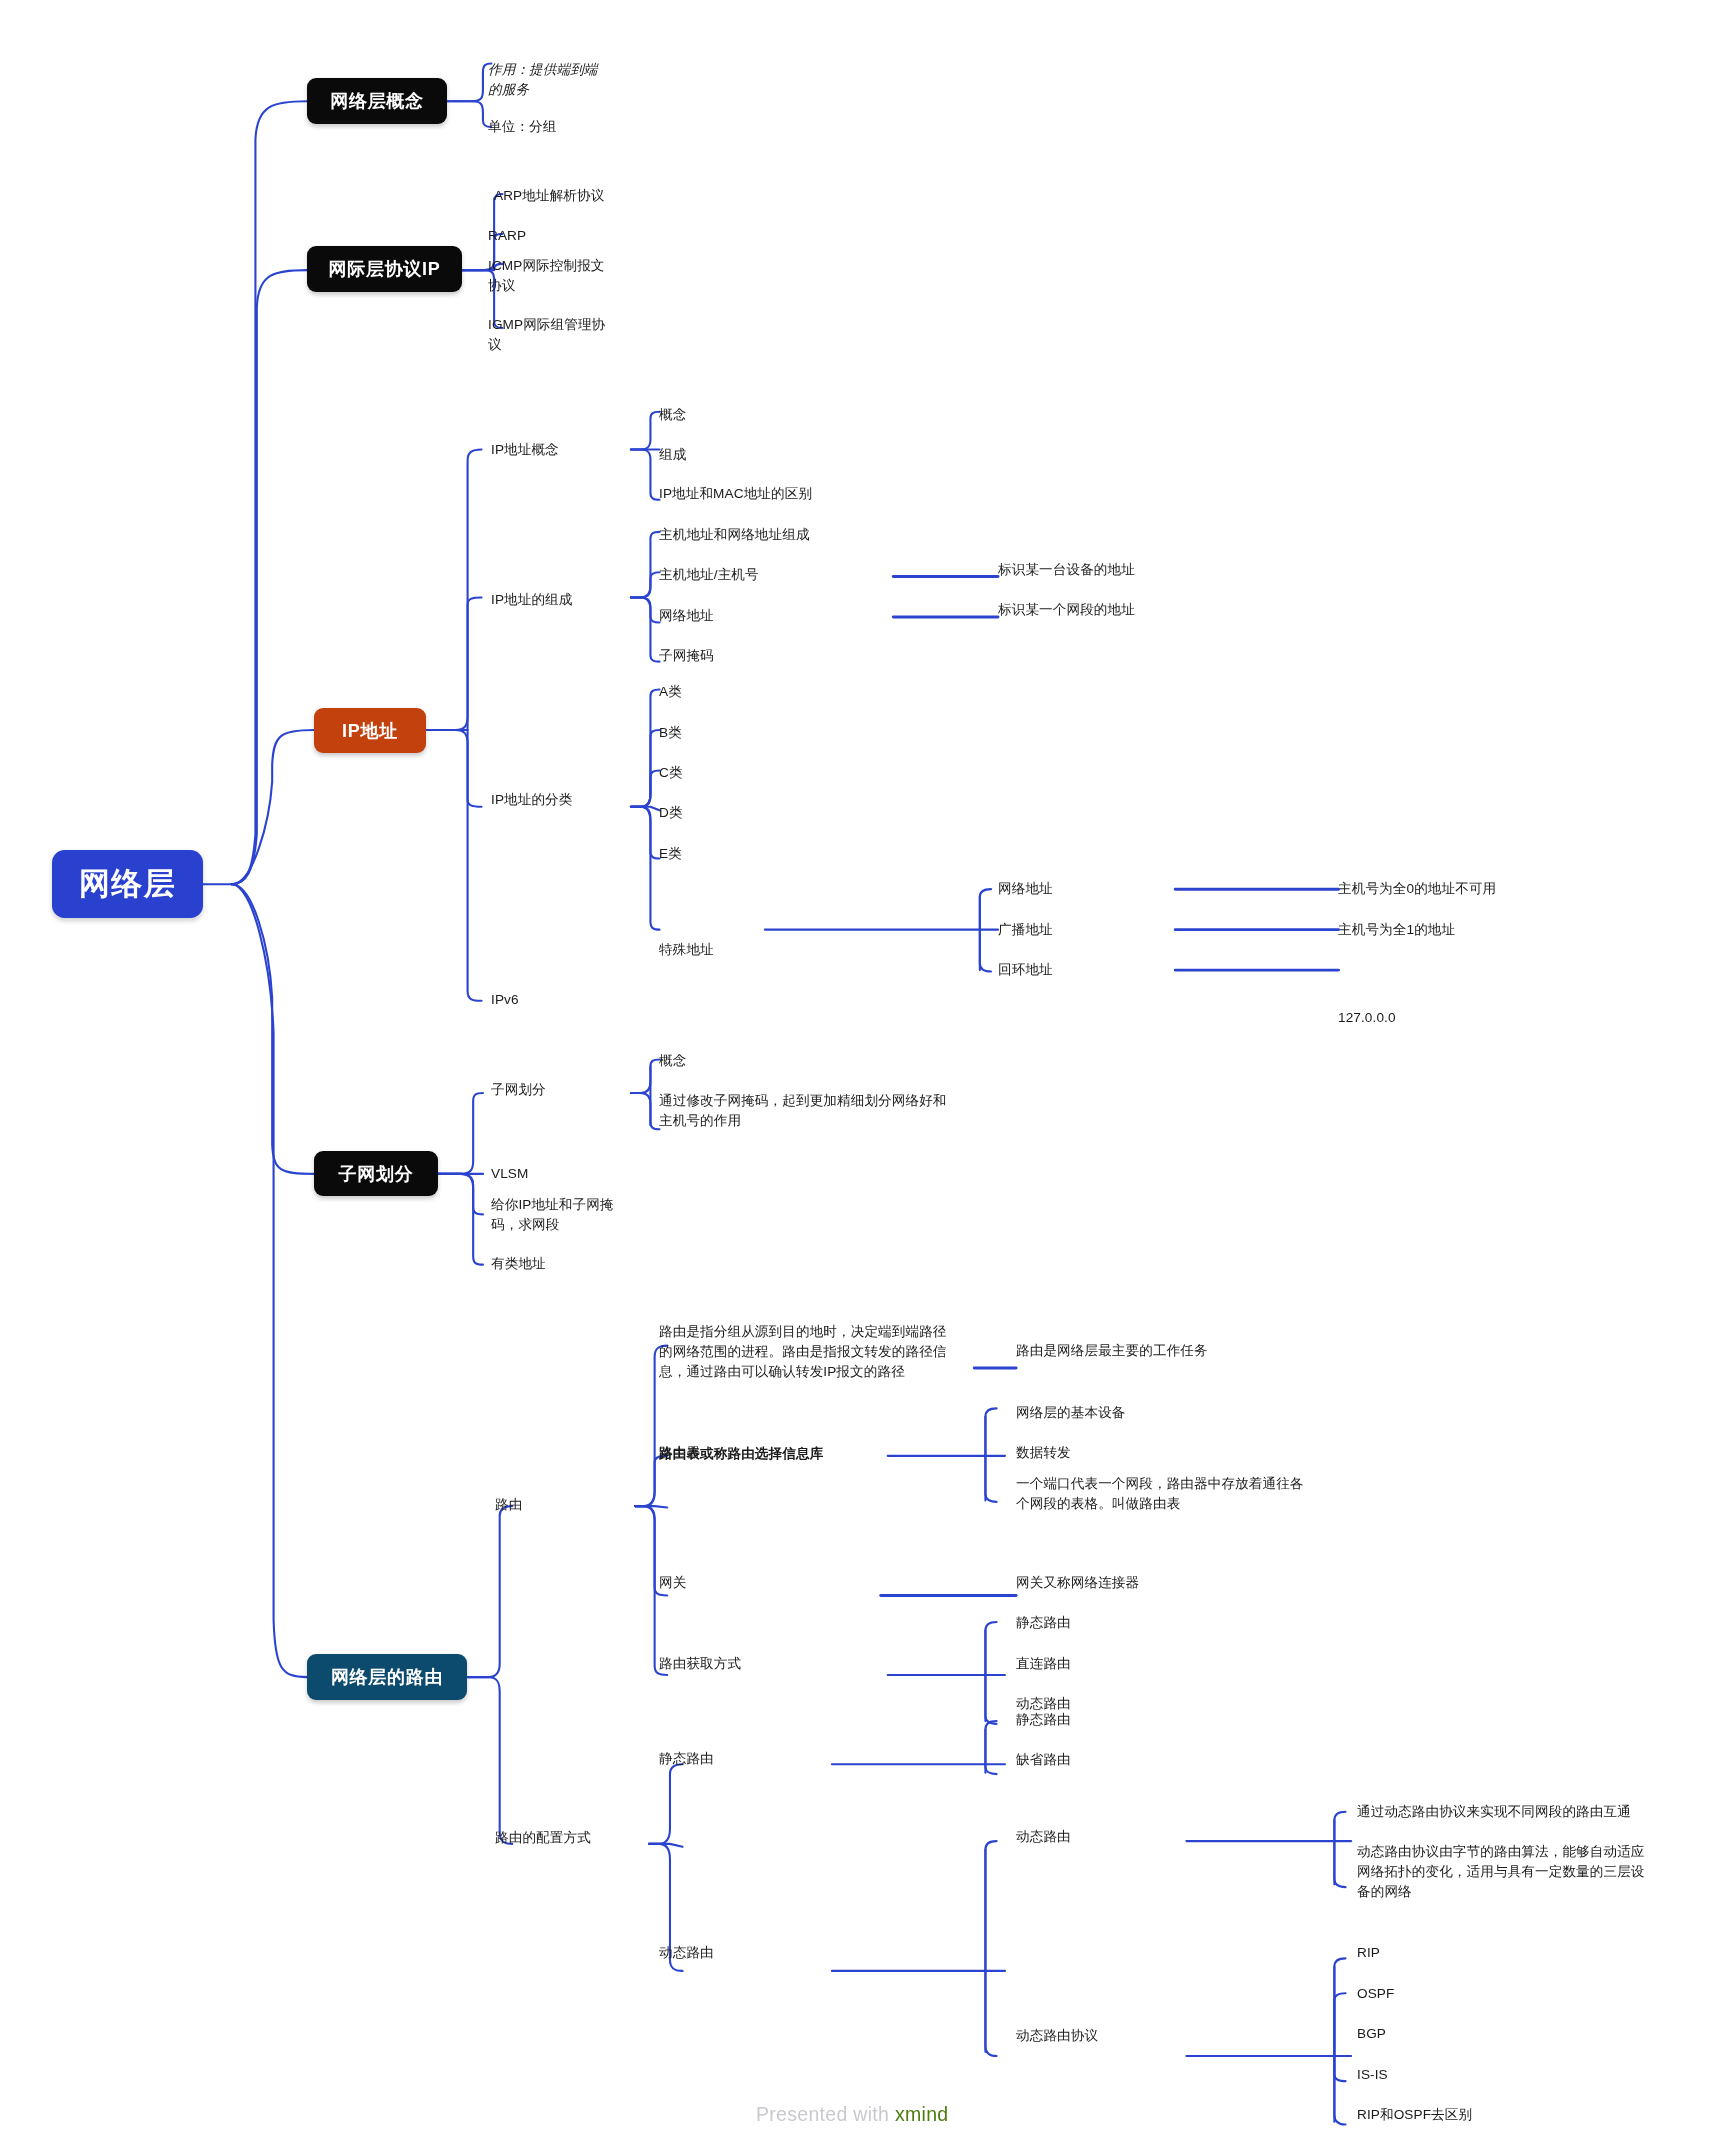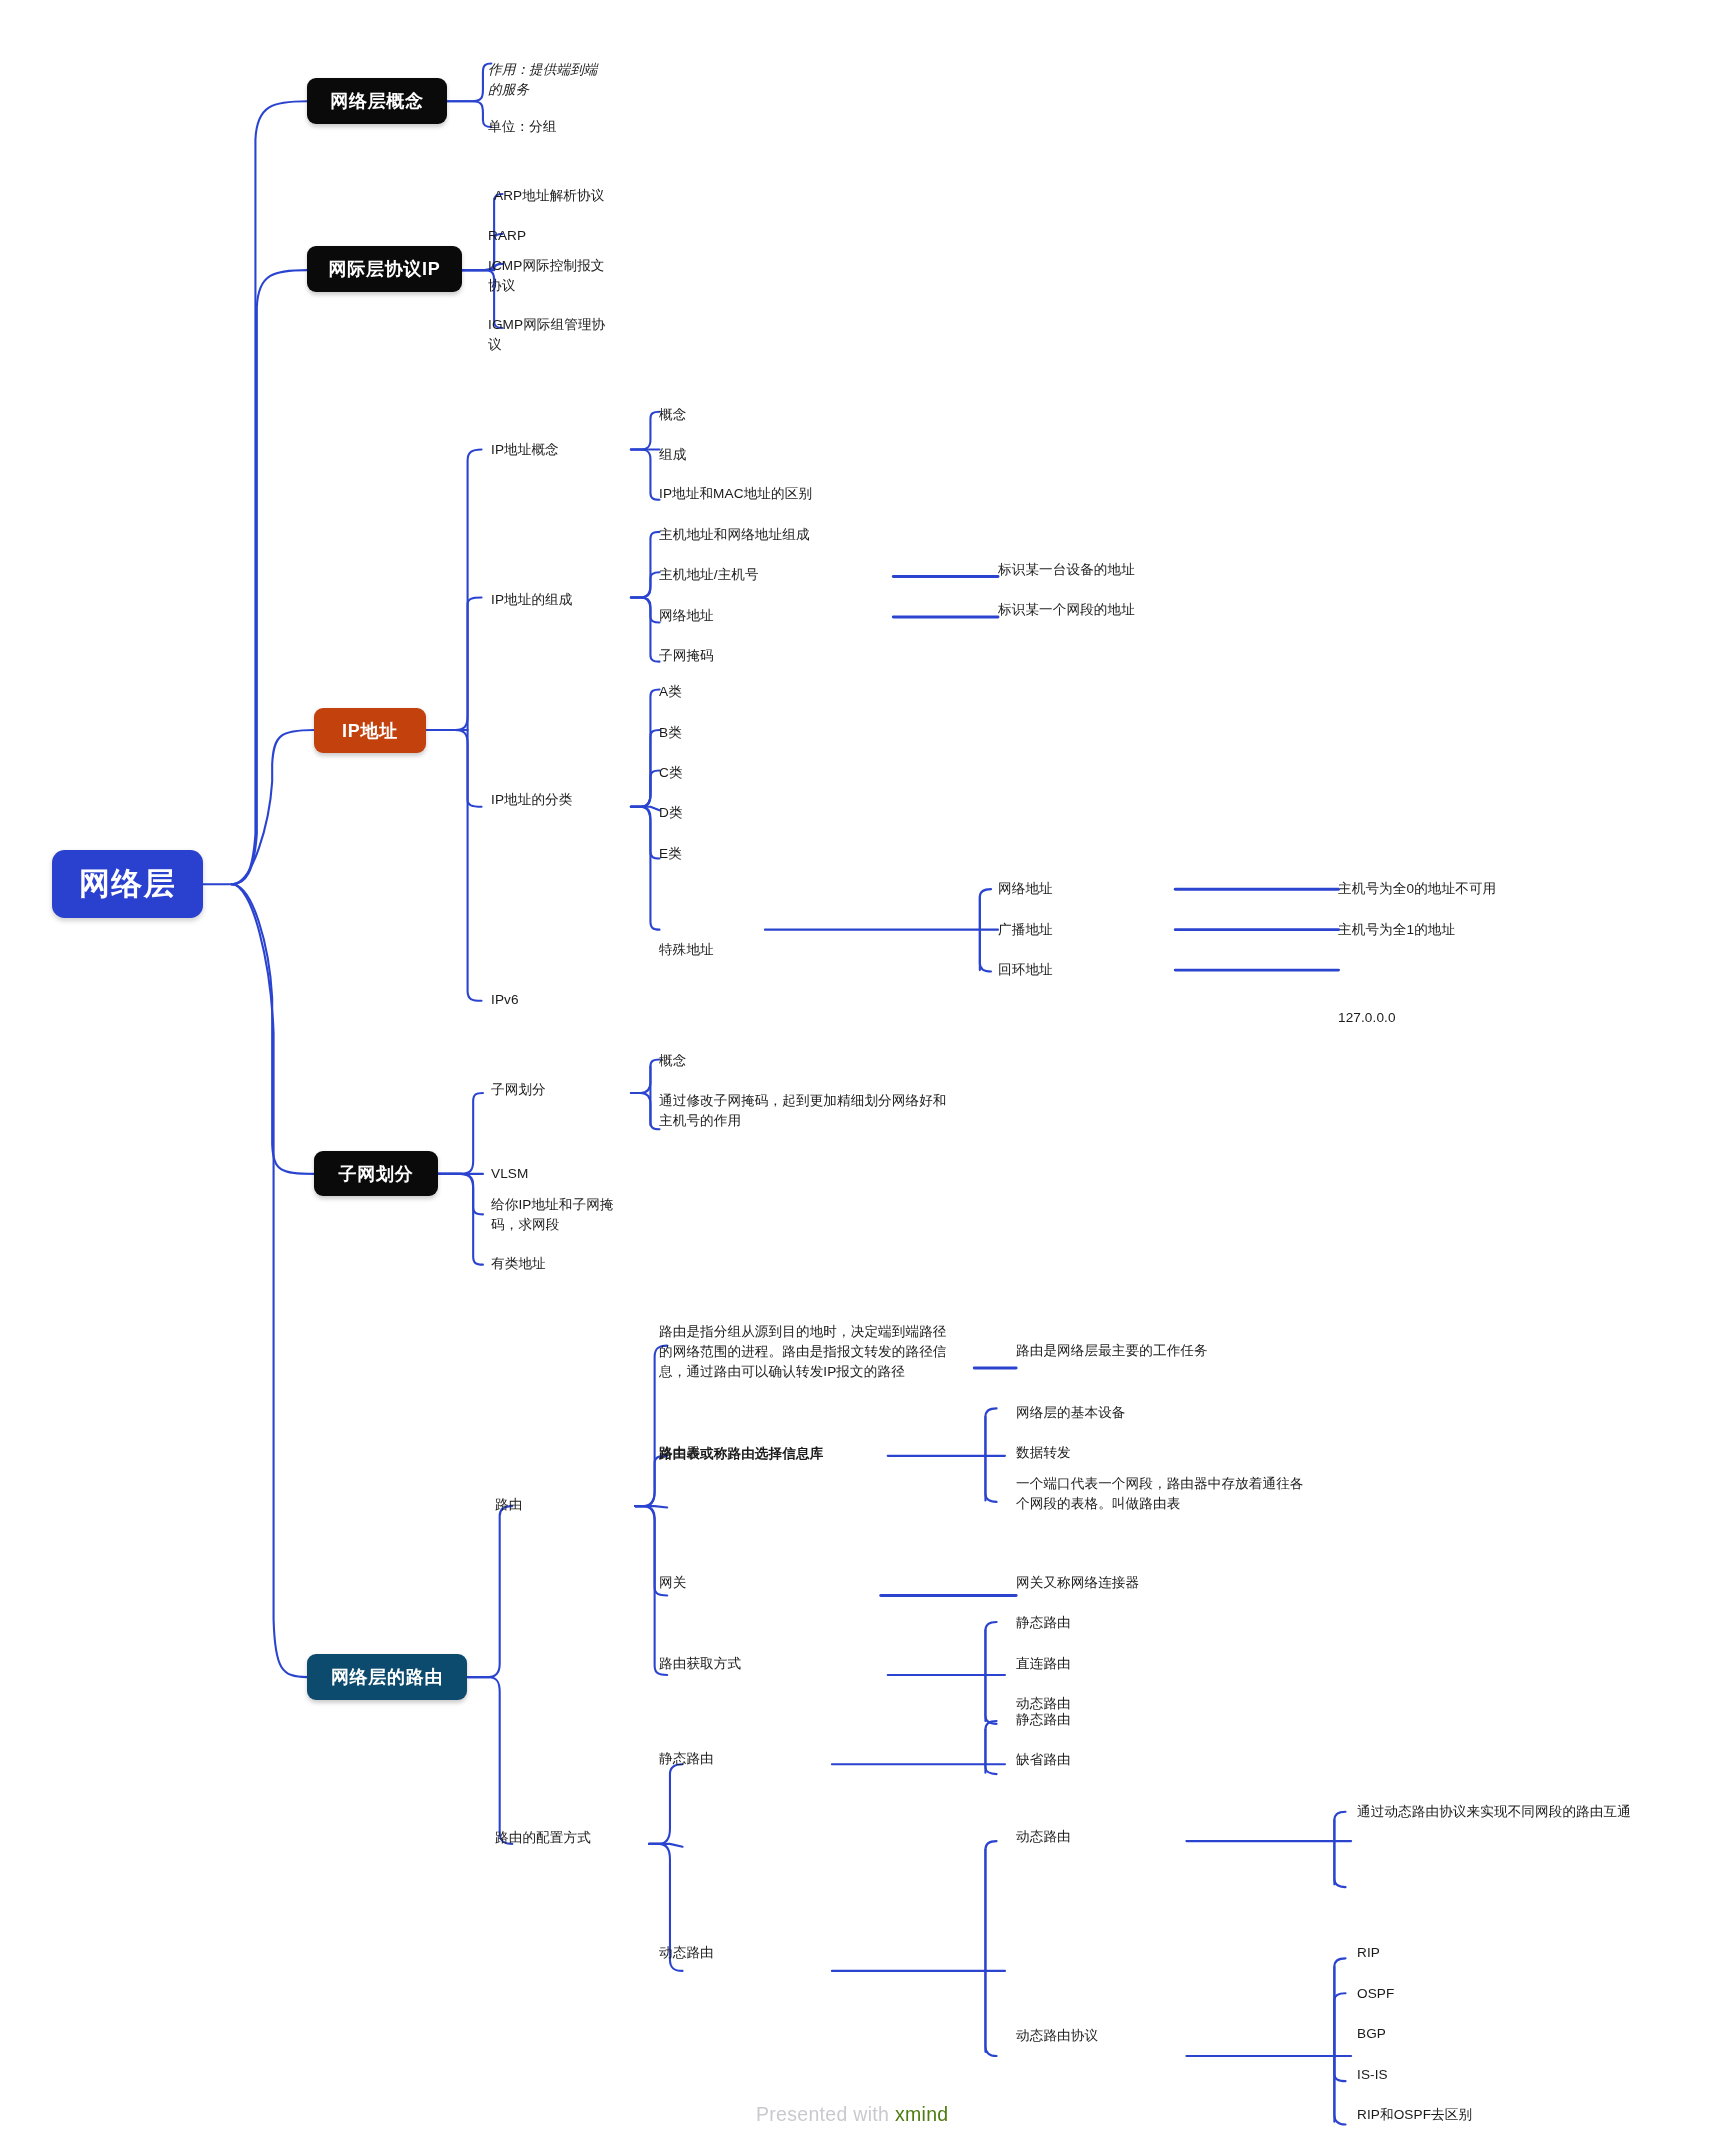--- a/index.html
+++ b/index.html
@@ -244,20 +244,23 @@
     <div class="node sub" id="n-b4c0g4h0" style="left: 1016px; top: 1613px; width: 174px;"><span>静态路由</span></div>
     <div class="node sub" id="n-b4c0g4h1" style="left: 1016px; top: 1654px; width: 174px;"><span>直连路由</span></div>
     <div class="node sub" id="n-b4c0g4h2" style="left: 1016px; top: 1694px; width: 174px;"><span>动态路由</span></div>
     <div class="node sub" id="n-b4c1" style="left: 495px; top: 1828px; width: 154px;"><span>路由的配置方式</span></div>
     <div class="node sub" id="n-b4c1g0" style="left: 659px; top: 1749px; width: 174px;"><span>静态路由</span></div>
     <div class="node sub" id="n-b4c1g0h0" style="left: 1016px; top: 1710px; width: 174px;"><span>静态路由</span></div>
     <div class="node sub" id="n-b4c1g0h1" style="left: 1016px; top: 1750px; width: 174px;"><span>缺省路由</span></div>
     <div class="node sub" id="n-b4c1g1" style="left: 659px; top: 1943px; width: 174px;"><span>动态路由</span></div>
     <div class="node sub" id="n-b4c1g1h0" style="left: 1016px; top: 1827px; width: 174px;"><span>动态路由</span></div>
     <div class="node sub" id="n-b4c1g1h0i0" style="left: 1357px; top: 1802px; width: 335px;"><span>通过动态路由协议来实现不同网段的路由互通</span></div>
+    <div class="node sub" id="n-b4c1g1h0i1" style="left: 1357px; top: 1842px; width: 335px;"><span>动态路由协议由字节的路由算法，能够自动适应
+网络拓扑的变化，适用与具有一定数量的三层设
+备的网络</span></div>
     <div class="node sub" id="n-b4c1g1h1" style="left: 1016px; top: 2026px; width: 174px;"><span>动态路由协议</span></div>
     <div class="node sub" id="n-b4c1g1h1i0" style="left: 1357px; top: 1943px; width: 209px;"><span>RIP</span></div>
     <div class="node sub" id="n-b4c1g1h1i1" style="left: 1357px; top: 1984px; width: 209px;"><span>OSPF</span></div>
     <div class="node sub" id="n-b4c1g1h1i2" style="left: 1357px; top: 2024px; width: 209px;"><span>BGP</span></div>
     <div class="node sub" id="n-b4c1g1h1i3" style="left: 1357px; top: 2065px; width: 209px;"><span>IS-IS</span></div>
     <div class="node sub" id="n-b4c1g1h1i4" style="left: 1357px; top: 2105px; width: 209px;"><span>RIP和OSPF去区别</span></div>
   </div>
 
 
 </body></html>

